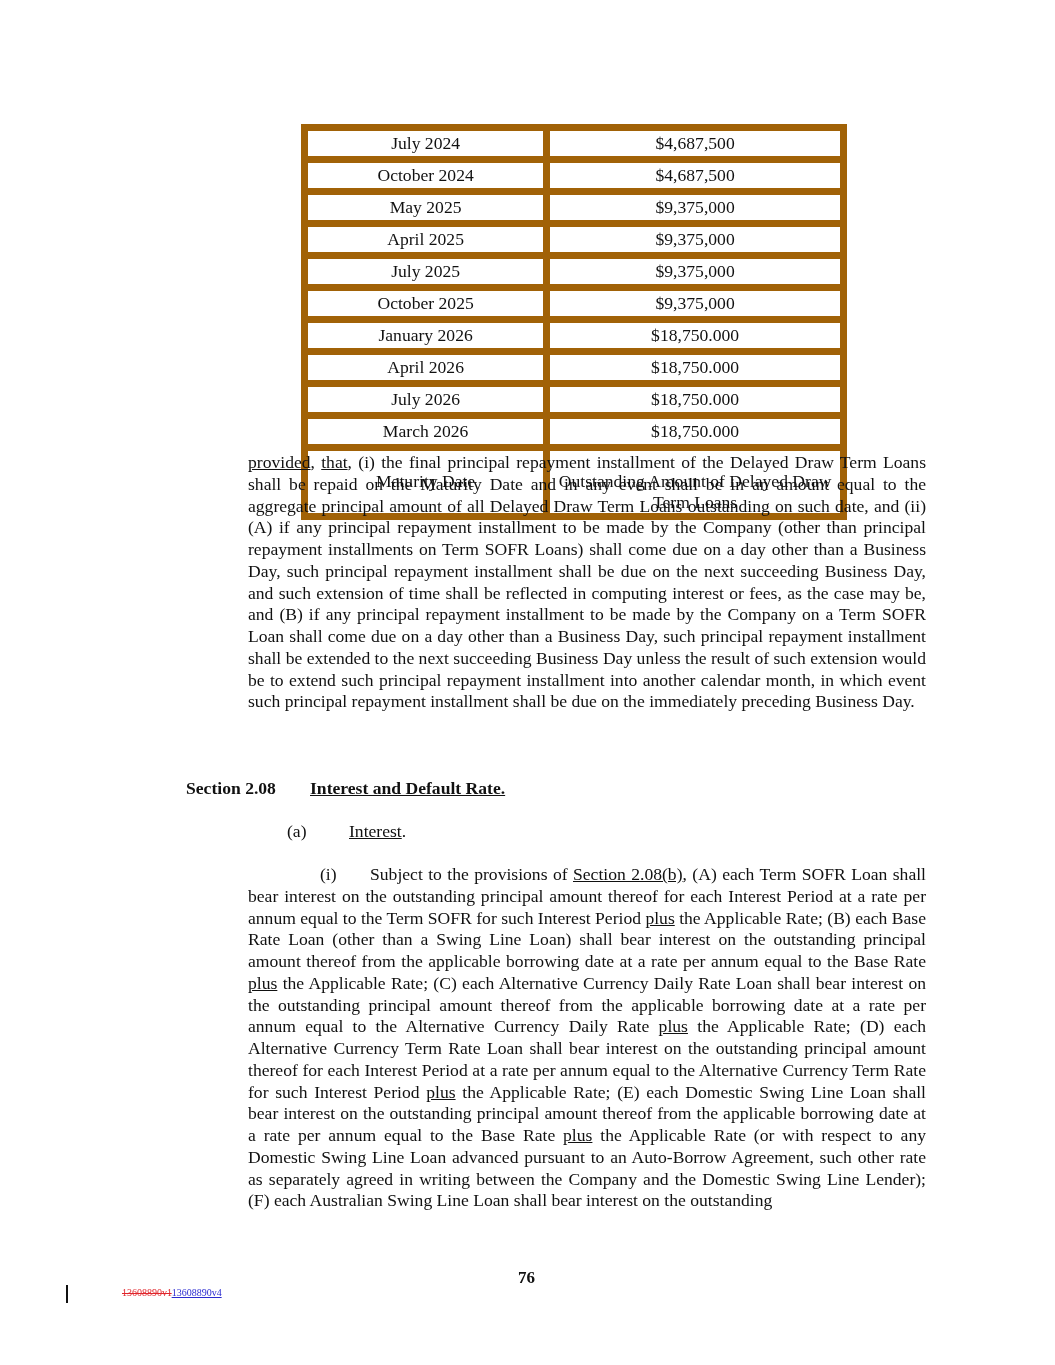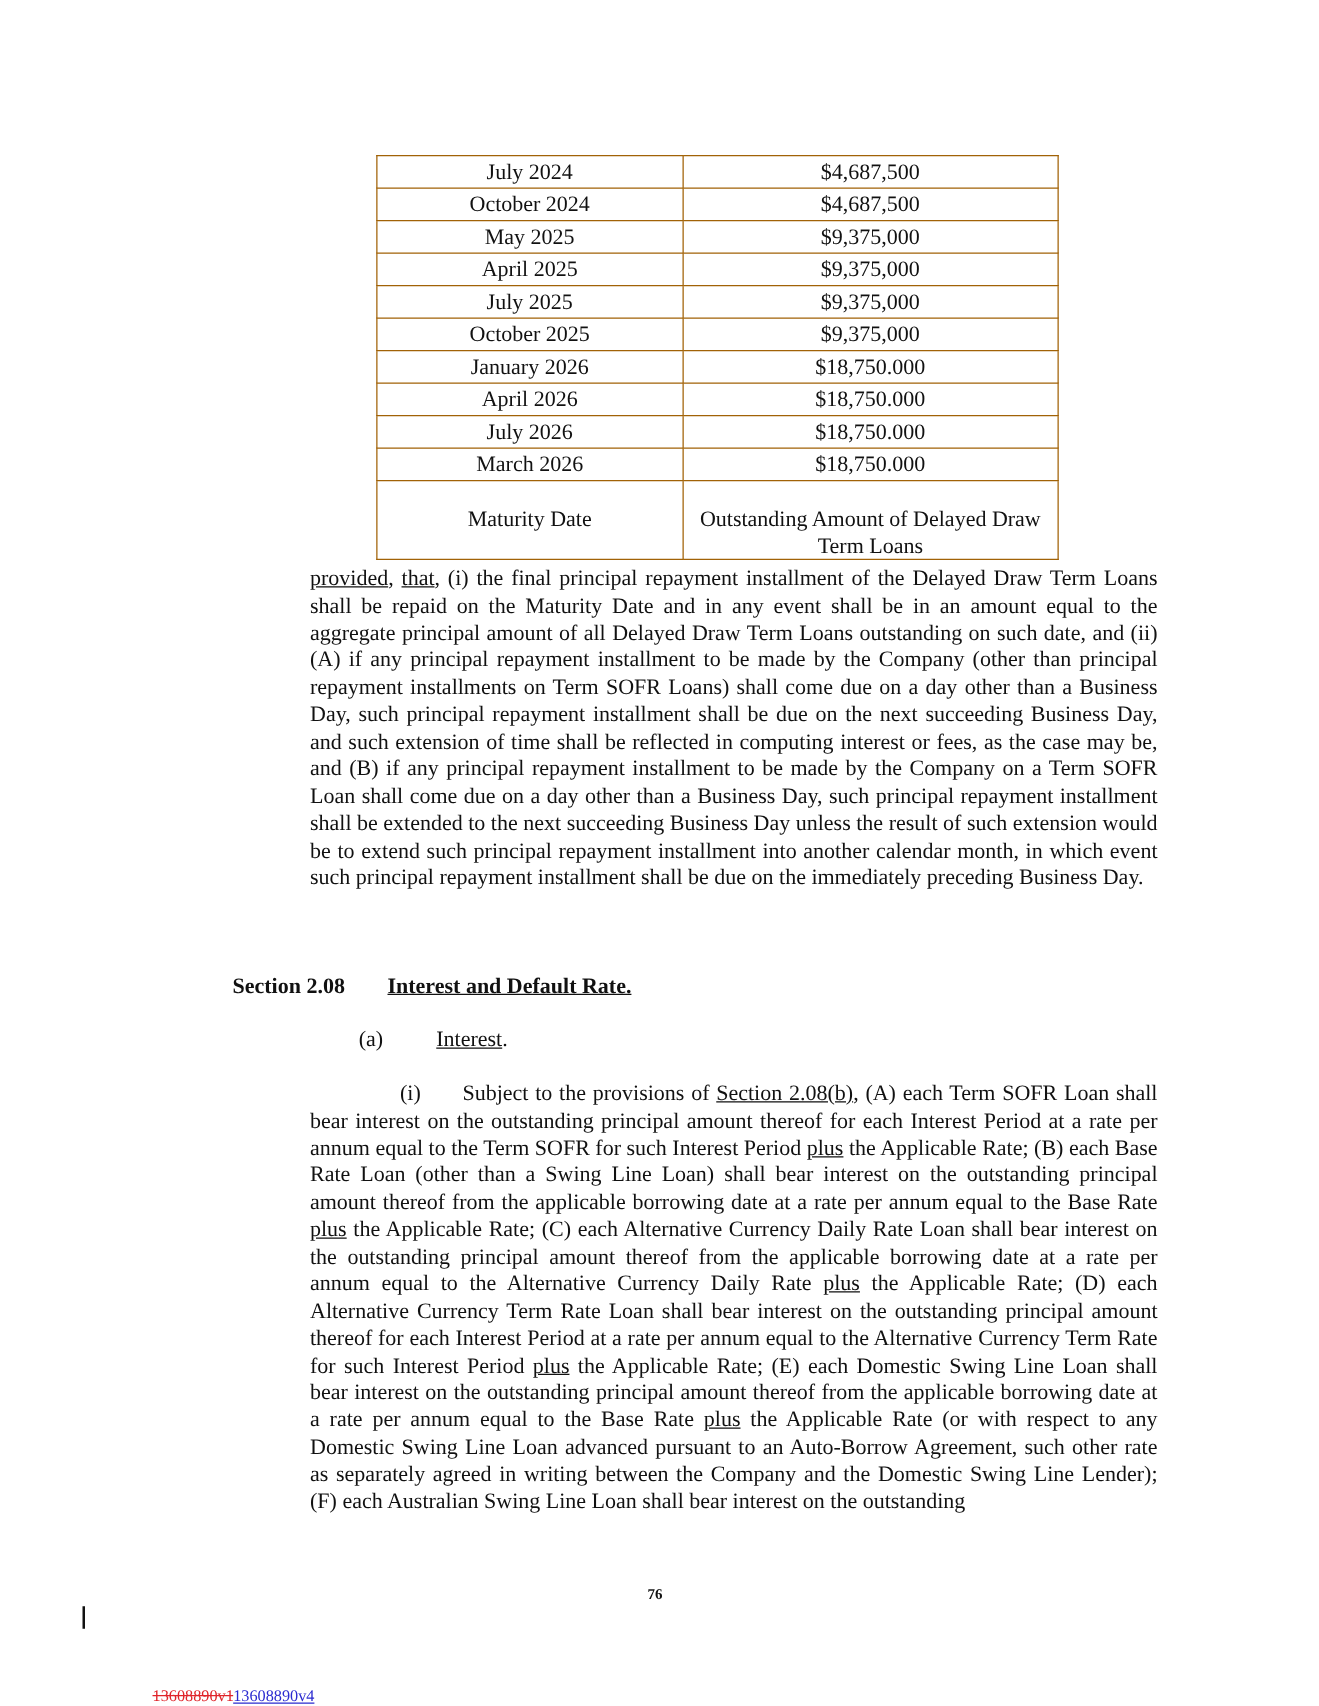--- a/index.html
+++ b/index.html
@@ -1,32 +1,32 @@
 <!DOCTYPE html>
 <html><head>
 <meta charset="utf-8">
 <style>
   html, body { margin: 0; padding: 0; background: #ffffff; }
   body { width: 1055px; height: 1365px; position: relative; overflow: hidden;
          font-family: "Liberation Serif", "DejaVu Serif", serif; color: #111; font-size: 17.6px; }
   .page { position: absolute; left: 0; top: 0; width: 1055px; height: 1365px; }
   table.sched { position: absolute; left: 301px; top: 124px; width: 546px; border-collapse: collapse; }
-  table.sched td { border: 1px solid #a16207; text-align: center; padding: 0; line-height: 21px; height: 25px; vertical-align: middle; }
+  table.sched td { border: 7px solid #a16207; text-align: center; padding: 0; line-height: 21px; height: 25px; vertical-align: middle; }
   table.sched td.c1 { width: 244px; }
   table.sched td.c2 { width: 300px; }
   table.sched tr.last td { vertical-align: top; padding-top: 20px; height: 42px; }
   .block { position: absolute; left: 248px; width: 678px; text-align: justify; line-height: 21.75px; margin: 0; }
   .u { text-decoration: underline; }
   .heading { position: absolute; left: 186px; top: 778px; font-weight: bold; line-height: 21px; white-space: nowrap; }
   .heading .num { display: inline-block; width: 124px; }
   .sub { position: absolute; left: 287px; top: 821px; line-height: 21px; white-space: nowrap; }
   .sub .lbl { display: inline-block; width: 62px; }
   .indent-lbl { display: inline-block; width: 50px; margin-left: 72px; }
-  .pgnum { position: absolute; left: 518px; top: 1268px; font-size: 12px; font-weight: bold; }
-  .footer { position: absolute; left: 122px; top: 1349px; font-size: 13px; }
+  .pgnum { position: absolute; left: 518px; top: 1268px; font-size: 17px; font-weight: bold; }
+  .footer { position: absolute; left: 122px; top: 1287px; font-size: 10px; }
   .footer .old { color: #e0242a; text-decoration: line-through; }
   .footer .new { color: #2b2bd0; text-decoration: underline; }
   .bar { position: absolute; left: 66px; top: 1285px; width: 2px; height: 18px; background: #111; }
 </style>
 </head>
 <body>
 
 <div class="page">
 
   <table class="sched">

